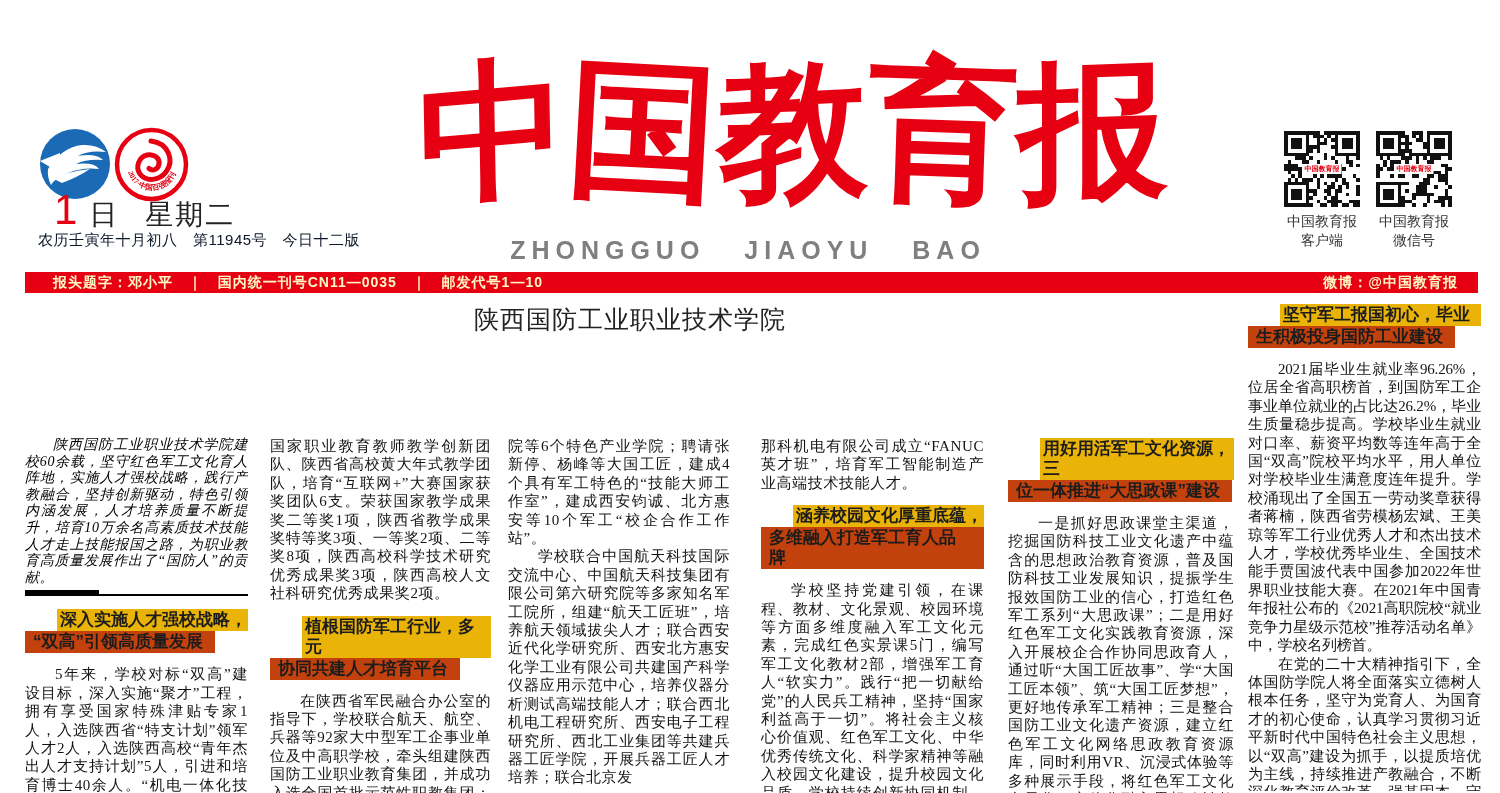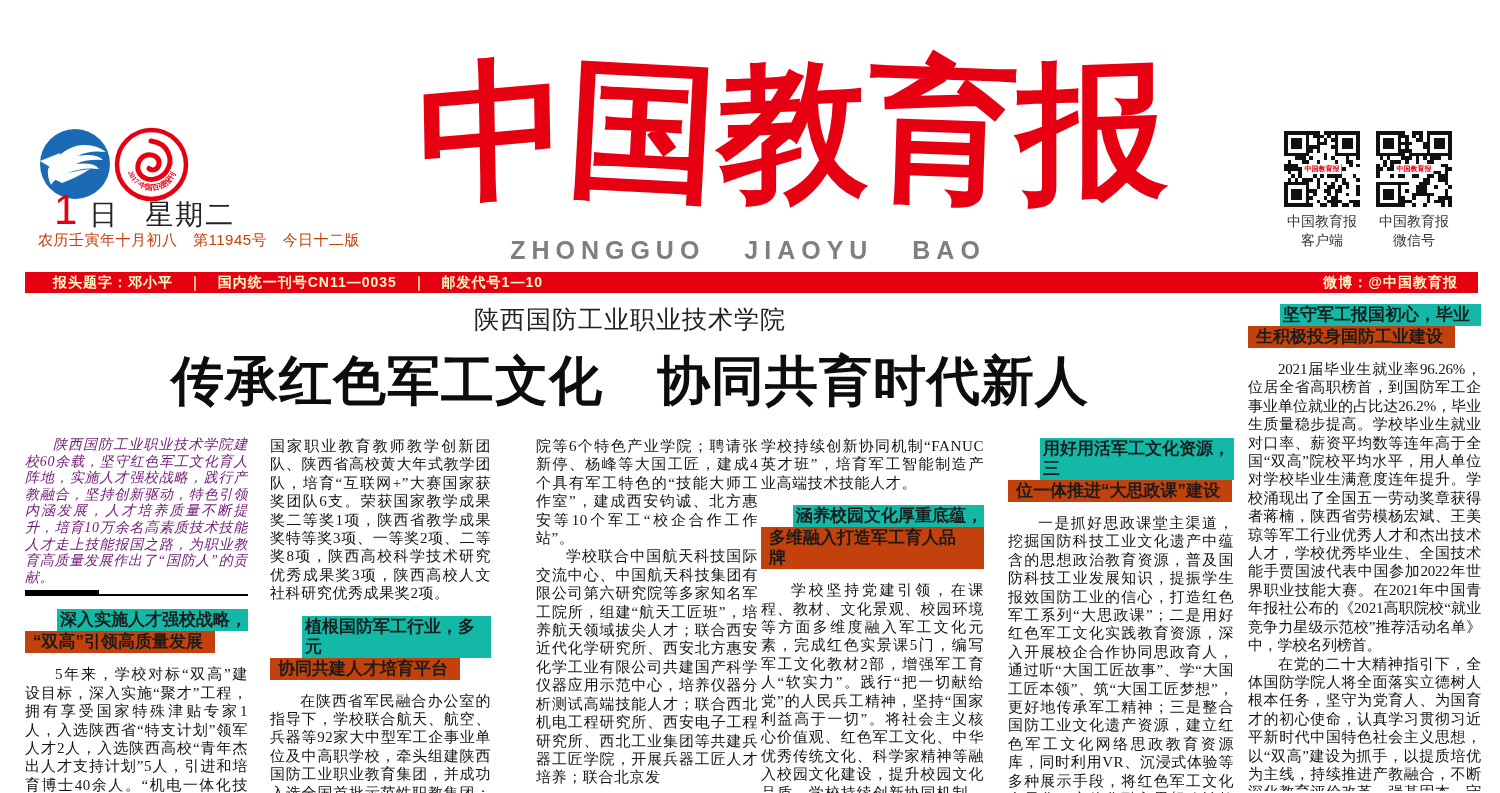--- a/index.html
+++ b/index.html
@@ -12,21 +12,21 @@
   .logo-blue { position:absolute; left:38px; top:127px; width:74px; height:74px; }
   .logo-badge { position:absolute; left:113px; top:126px; width:77px; height:77px; }
   .dateline { position:absolute; left:38px; top:192px; width:380px; height:42px;
     font-family:"Liberation Sans","DejaVu Sans",sans-serif; color:#222;
     display:flex; align-items:baseline; white-space:nowrap; }
   .dateline .d-pre { font-size:28px; letter-spacing:1px; }
   .dateline .d-day { font-size:42px; color:#e60012; padding:0 12px 0 16px; line-height:36px; }
   .dateline .d-suf { font-size:28px; }
   .dateline .d-week { font-size:28px; margin-left:28px; letter-spacing:2px; }
   .lunarline { position:absolute; left:38px; top:231px; width:420px;
-    font-family:"Liberation Sans","DejaVu Sans",sans-serif; font-size:15px; color:#c2410c; letter-spacing:0.5px; }
+    font-family:"Liberation Sans","DejaVu Sans",sans-serif; font-size:15px; color:#0f172a; letter-spacing:0.5px; }
   
   .mh-title { position:absolute; left:418px; top:26px; width:660px; height:208px;
     display:flex; justify-content:space-between; align-items:center;
     font-family:"DejaVu Serif","Liberation Serif",serif; font-weight:bold;
     font-size:150px; color:#e60012; line-height:200px; }
   .mt-char { display:block; }
   .mt-char:nth-child(1){ transform:rotate(-5deg) skewX(-4deg); }
   .mt-char:nth-child(2){ transform:rotate(3deg); }
   .mt-char:nth-child(3){ transform:rotate(-3deg) skewX(-3deg); }
   .mt-char:nth-child(4){ transform:rotate(2deg); }
@@ -56,37 +56,37 @@
   .art-head { position:absolute; left:25px; top:303px; width:1210px; text-align:center; }
   .kicker { font-family:"Liberation Sans","DejaVu Sans",sans-serif; font-weight:400;
     font-size:25px; letter-spacing:1px; color:#222; }
   .headline { margin-top:10px; font-family:"Liberation Serif","DejaVu Serif",serif;
     font-weight:bold; font-size:53px; letter-spacing:1px; color:#0d0d0d; white-space:nowrap; }
   
   .col { position:absolute; top:437px; height:356px; overflow:hidden;
     font-size:15px; line-height:18.4px; text-align:justify; color:#141414; }
   .c1 { left:25px;  width:223px; }
   .c2 { left:270px; width:221px; }
-  .c3 { left:536px; width:222px; }
+  .c3 { left:508px; width:222px; }
   .c4 { left:761px; width:223px; }
   .c5 { left:1008px; width:226px; }
   .c6 { left:1248px; top:303px; width:233px; height:488px; letter-spacing:-0.3px; }
   .para { text-indent:2em; letter-spacing:0.6px; }
   .para-cont { text-indent:0; letter-spacing:0.6px; }
   .c6 .para { letter-spacing:-0.2px; }
   .lead { font-style:italic; font-size:14px; line-height:16.6px; letter-spacing:0.6px;
-    text-indent:2em; color:#701a75; }
+    text-indent:2em; color:#000000; }
   .lead-divider { position:relative; height:7px; margin:3px 0 7px; }
   .lead-divider .thin { position:absolute; left:0; right:0; bottom:0; height:2px; background:#000; }
   .lead-divider .thick { position:absolute; left:0; bottom:0; width:74px; height:6px; background:#000; }
   .subhead { font-family:"Liberation Sans","DejaVu Sans",sans-serif; font-weight:bold;
     font-size:17px; line-height:20px; letter-spacing:0; color:#1c1c1c; margin:13px 0 12px;
     text-align:left; }
   .col .subhead:first-child { margin-top:1px; }
-  .subhead .l1 { display:block; margin-left:32px; background:#14b8a6; padding:1px 0 1px 3px; }
+  .subhead .l1 { display:block; margin-left:32px; background:#eab308; padding:1px 0 1px 3px; }
   .subhead .l2 { display:inline-block; background:#c2410c; padding:1px 12px 1px 8px; }
 </style>
 </head>
 <body>
 
 <div id="page">
 
   <div class="logo-blue">
     <svg viewBox="0 0 74 74" width="74" height="74">
       <circle cx="37" cy="37" r="35" fill="#1a6ab5"></circle>
@@ -1025,21 +1025,20 @@
     <div>微信号</div>
   </div>
 
   <div class="infobar">
     <span class="ib-left">报头题字：邓小平　｜　国内统一刊号CN11—0035　｜　邮发代号1—10</span>
     <span class="ib-right">微博：@中国教育报</span>
   </div>
 
   <div class="art-head">
     <div class="kicker">陕西国防工业职业技术学院</div>
-    <div class="headline">传承红色军工文化　协同共育时代新人</div>
   </div>
 
   <div class="col c1">
     <p class="lead">陕西国防工业职业技术学院建校60余载，坚守红色军工文化育人阵地，实施人才强校战略，践行产教融合，坚持创新驱动，特色引领内涵发展，人才培养质量不断提升，培育10万余名高素质技术技能人才走上技能报国之路，为职业教育高质量发展作出了“国防人”的贡献。</p>
     <div class="lead-divider">
       <span class="thin"></span>
         <span class="thick"></span>
     </div>
     <h3 class="subhead">
       <span class="l1">深入实施人才强校战略，</span>
@@ -1056,21 +1055,21 @@
     </h3>
     <p class="para">在陕西省军民融合办公室的指导下，学校联合航天、航空、兵器等92家大中型军工企事业单位及中高职学校，牵头组建陕西国防工业职业教育集团，并成功入选全国首批示范性职教集团；深化合作，建成国家新时代航天工匠人才培养基地、兵器工匠学院、航天产业学院、人工智能产业学</p>
   </div>
 
   <div class="col c3">
     <p class="para-cont">院等6个特色产业学院；聘请张新停、杨峰等大国工匠，建成4个具有军工特色的“技能大师工作室”，建成西安钧诚、北方惠安等10个军工“校企合作工作站”。</p>
     <p class="para">学校联合中国航天科技国际交流中心、中国航天科技集团有限公司第六研究院等多家知名军工院所，组建“航天工匠班”，培养航天领域拔尖人才；联合西安近代化学研究所、西安北方惠安化学工业有限公司共建国产科学仪器应用示范中心，培养仪器分析测试高端技能人才；联合西北机电工程研究所、西安电子工程研究所、西北工业集团等共建兵器工匠学院，开展兵器工匠人才培养；联合北京发</p>
   </div>
 
   <div class="col c4">
-    <p class="para-cont">学校持续创新协同机制“FANUC英才班”，培育军工智能制造产业高端技术技能人才。</p>
+    <p class="para-cont">那科机电有限公司成立“FANUC英才班”，培育军工智能制造产业高端技术技能人才。</p>
     <h3 class="subhead">
       <span class="l1">涵养校园文化厚重底蕴，</span>
       <span class="l2">多维融入打造军工育人品牌</span>
     </h3>
     <p class="para">学校坚持党建引领，在课程、教材、文化景观、校园环境等方面多维度融入军工文化元素，完成红色实景课5门，编写军工文化教材2部，增强军工育人“软实力”。践行“把一切献给党”的人民兵工精神，坚持“国家利益高于一切”。将社会主义核心价值观、红色军工文化、中华优秀传统文化、科学家精神等融入校园文化建设，提升校园文化品质。学校持续创新协同机制，赋能校园文化创新，着力打造红色军工育人品牌。</p>
   </div>
 
   <div class="col c5">
     <h3 class="subhead">
       <span class="l1">用好用活军工文化资源，三</span>

